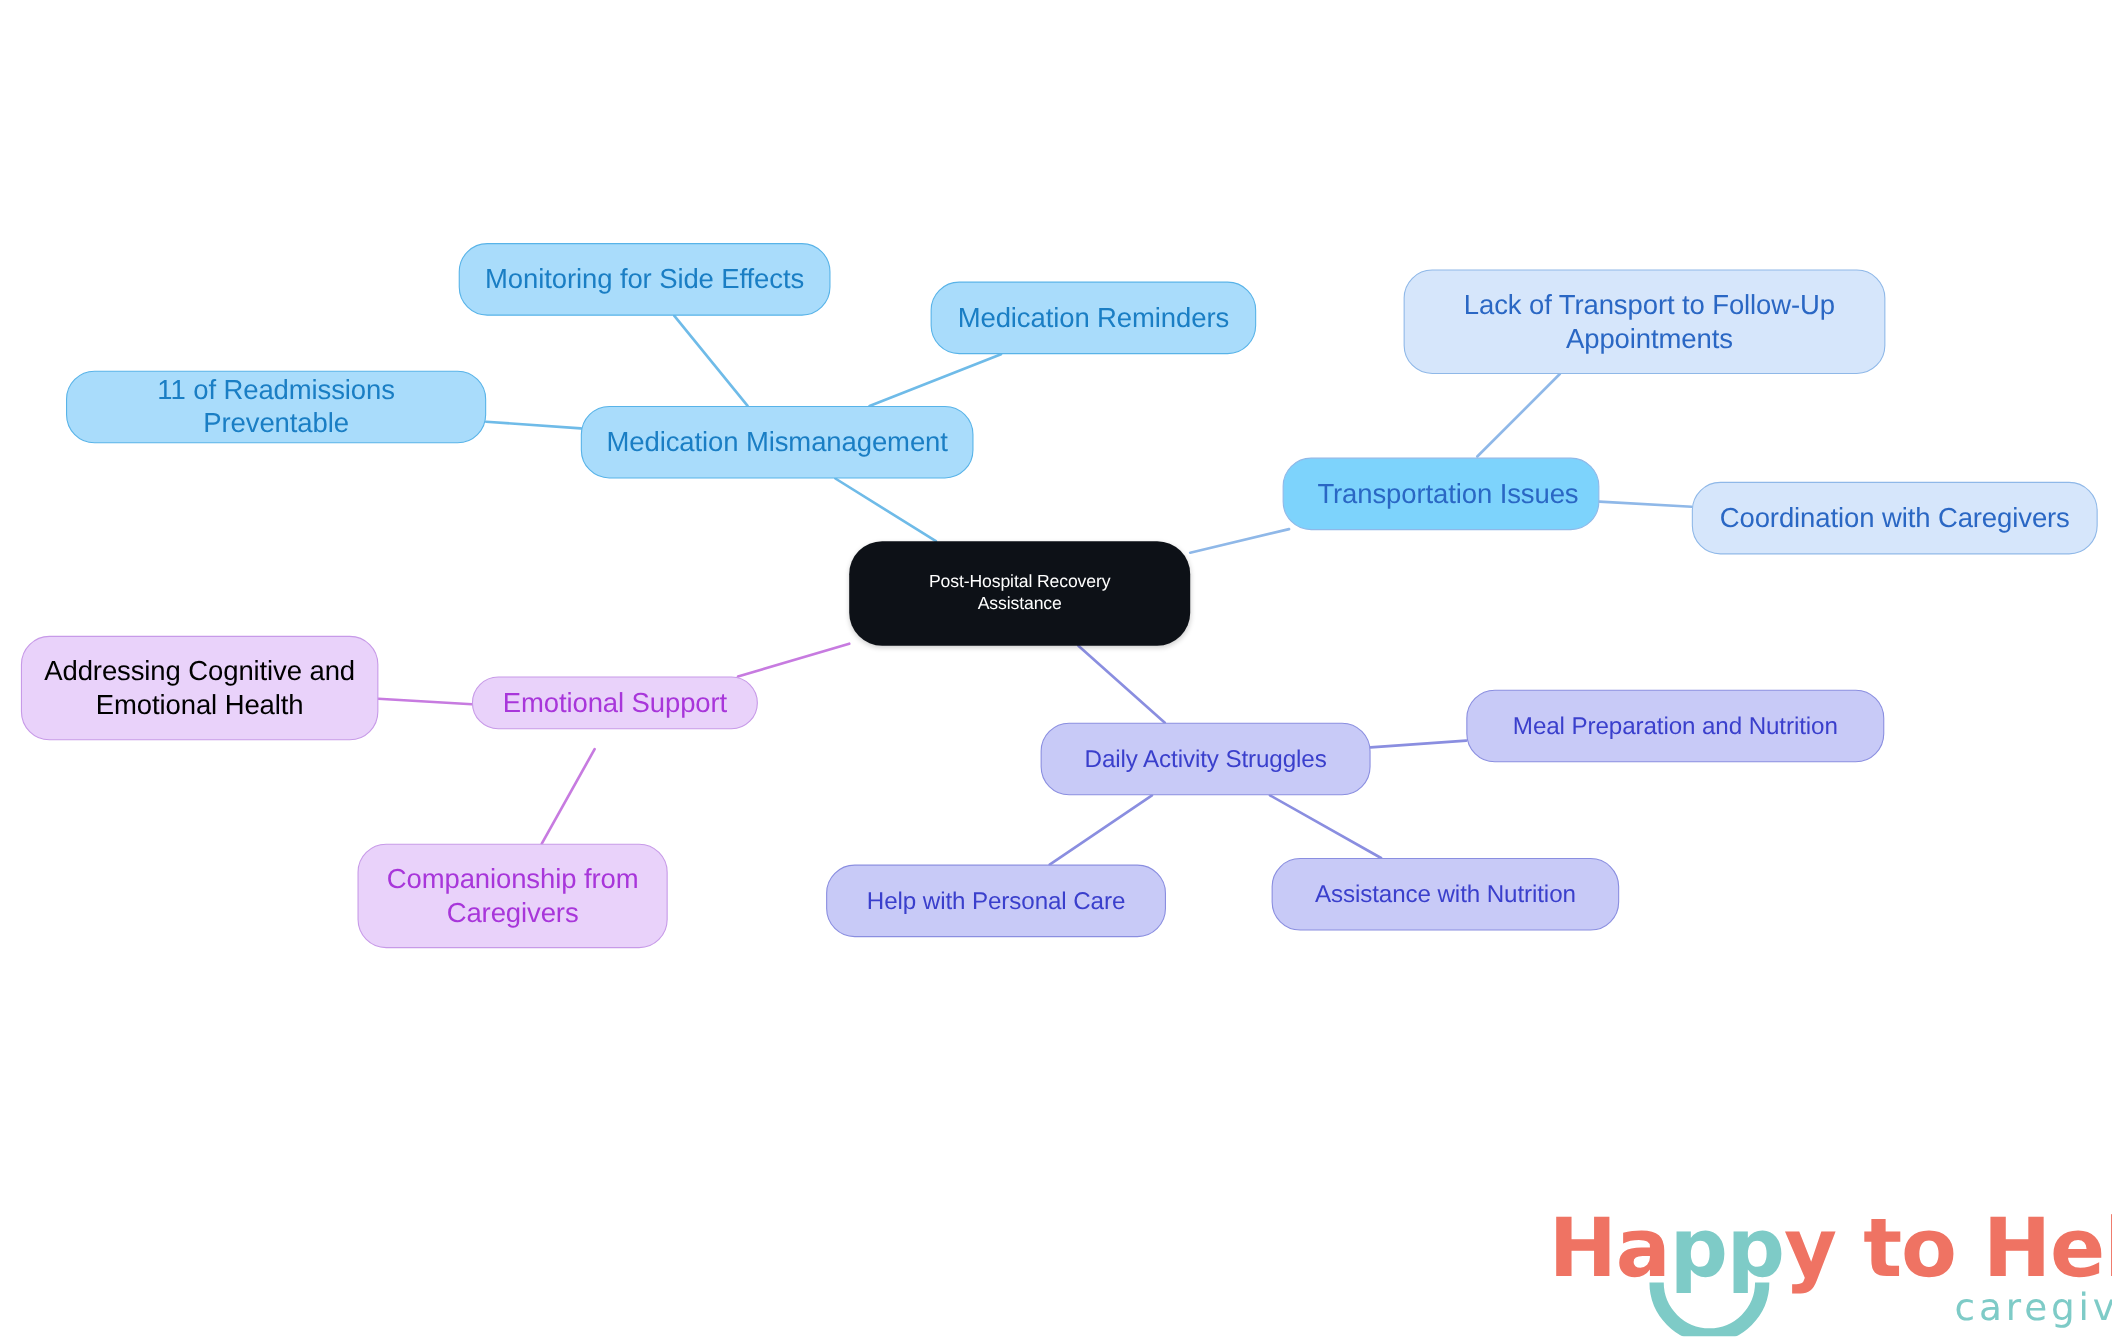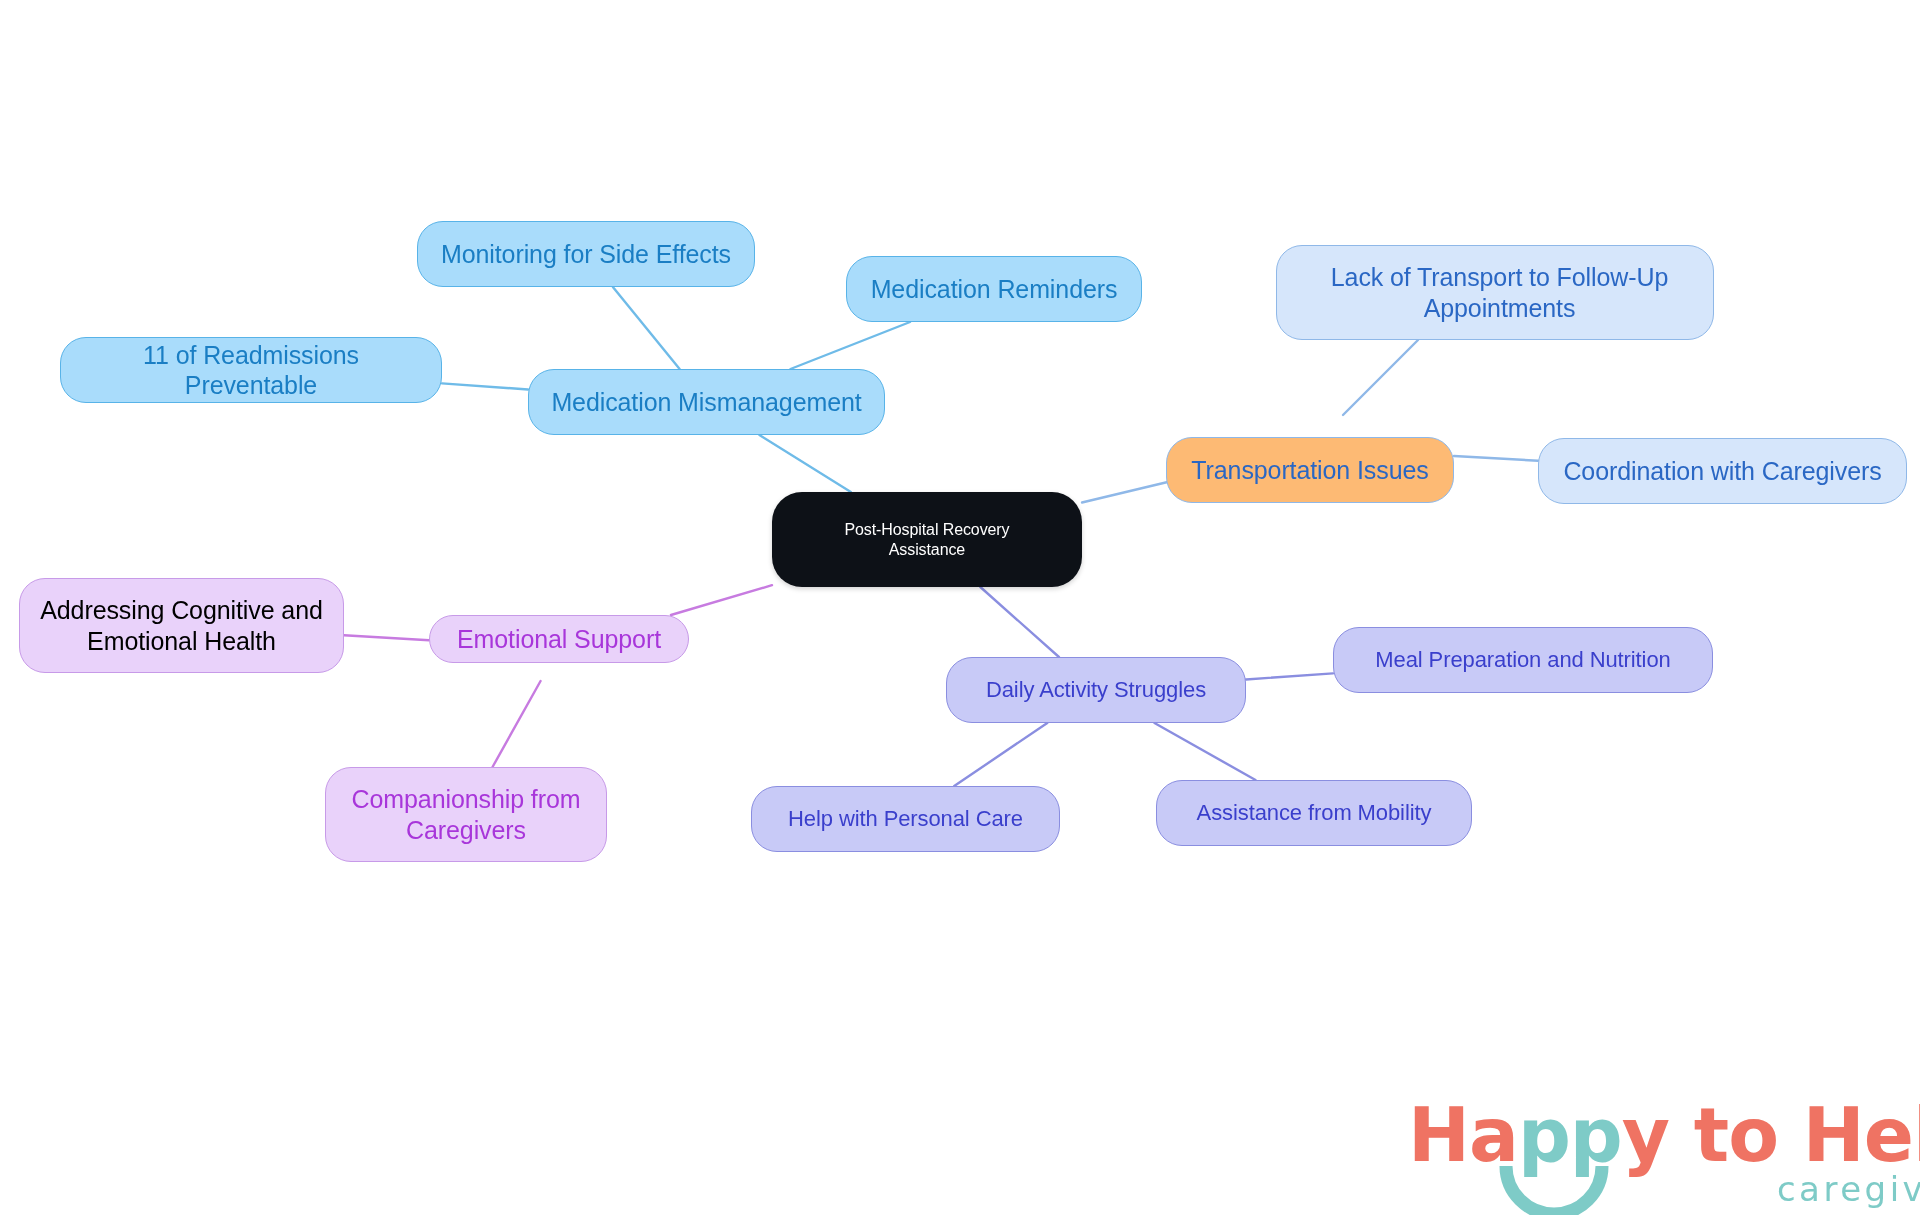--- a/index.html
+++ b/index.html
@@ -103,28 +103,28 @@
       <line x1="540.5675675675676" y1="681" x2="492.5315315315315" y2="767" stroke="#c77be0" stroke-width="2.4" stroke-linecap="round"></line>
     </svg>
 
   <div id="nodes-layer">
       <div class="node root" style="left: 772px; top: 492px; width: 310px; height: 95px; background: rgb(13, 17, 23); color: rgb(255, 255, 255);"><span>Post-Hospital Recovery
 Assistance</span></div>
       <div class="node cyan" style="left: 528px; top: 369px; width: 357px; height: 66px; background: rgb(169, 220, 251); color: rgb(26, 126, 196); border-color: rgb(88, 179, 232);"><span>Medication Mismanagement</span></div>
       <div class="node cyan" style="left: 417px; top: 221px; width: 338px; height: 66px; background: rgb(169, 220, 251); color: rgb(26, 126, 196); border-color: rgb(88, 179, 232);"><span>Monitoring for Side Effects</span></div>
       <div class="node cyan" style="left: 846px; top: 256px; width: 296px; height: 66px; background: rgb(169, 220, 251); color: rgb(26, 126, 196); border-color: rgb(88, 179, 232);"><span>Medication Reminders</span></div>
       <div class="node cyan" style="left: 60px; top: 337px; width: 382px; height: 66px; background: rgb(169, 220, 251); color: rgb(26, 126, 196); border-color: rgb(88, 179, 232);"><span>11 of Readmissions Preventable</span></div>
-      <div class="node softblue" style="left: 1166px; top: 437px; width: 288px; height: 66px; background: #fdba74; color: rgb(42, 103, 196); border-color: rgb(143, 184, 232);"><span>Transportation Issues</span></div>
+      <div class="node softblue" style="left: 1166px; top: 416px; width: 288px; height: 66px; background: #7dd3fc; color: rgb(42, 103, 196); border-color: rgb(143, 184, 232); justify-content: flex-end;"><span>Transportation Issues</span></div>
       <div class="node softblue" style="left: 1276px; top: 245px; width: 438px; height: 95px; background: rgb(214, 230, 251); color: rgb(42, 103, 196); border-color: rgb(143, 184, 232); padding-left: 27px;"><span>Lack of Transport to Follow-Up
 Appointments</span></div>
       <div class="node softblue" style="left: 1538px; top: 438px; width: 369px; height: 66px; background: rgb(214, 230, 251); color: rgb(42, 103, 196); border-color: rgb(143, 184, 232);"><span>Coordination with Caregivers</span></div>
       <div class="node indigo" style="left: 946px; top: 657px; width: 300px; height: 66px; background: rgb(200, 202, 247); color: rgb(58, 63, 204); border-color: rgb(138, 142, 224);"><span>Daily Activity Struggles</span></div>
       <div class="node indigo" style="left: 1333px; top: 627px; width: 380px; height: 66px; background: rgb(200, 202, 247); color: rgb(58, 63, 204); border-color: rgb(138, 142, 224);"><span>Meal Preparation and Nutrition</span></div>
       <div class="node indigo" style="left: 751px; top: 786px; width: 309px; height: 66px; background: rgb(200, 202, 247); color: rgb(58, 63, 204); border-color: rgb(138, 142, 224);"><span>Help with Personal Care</span></div>
-      <div class="node indigo" style="left: 1156px; top: 780px; width: 316px; height: 66px; background: rgb(200, 202, 247); color: rgb(58, 63, 204); border-color: rgb(138, 142, 224);"><span>Assistance from Mobility</span></div>
+      <div class="node indigo" style="left: 1156px; top: 780px; width: 316px; height: 66px; background: rgb(200, 202, 247); color: rgb(58, 63, 204); border-color: rgb(138, 142, 224);"><span>Assistance with Nutrition</span></div>
       <div class="node violet" style="left: 429px; top: 615px; width: 260px; height: 48px; background: rgb(233, 210, 250); color: rgb(168, 54, 218); border-color: rgb(199, 154, 232);"><span>Emotional Support</span></div>
       <div class="node violet" style="left: 19px; top: 578px; width: 325px; height: 95px; background: rgb(233, 210, 250); color: #000000; border-color: rgb(199, 154, 232);"><span>Addressing Cognitive and
 Emotional Health</span></div>
       <div class="node violet" style="left: 325px; top: 767px; width: 282px; height: 95px; background: rgb(233, 210, 250); color: rgb(168, 54, 218); border-color: rgb(199, 154, 232);"><span>Companionship from
 Caregivers</span></div>
     </div>
 
   <div id="logo" style="left: 1408px; top: 1098px;">
     <div class="logo-word">
       <span style="color: rgb(239, 115, 99);">Ha</span><span style="color: rgb(126, 203, 199);">pp</span><span style="color: rgb(239, 115, 99);">y</span><span style="color: rgb(239, 115, 99);"> to Help</span>

